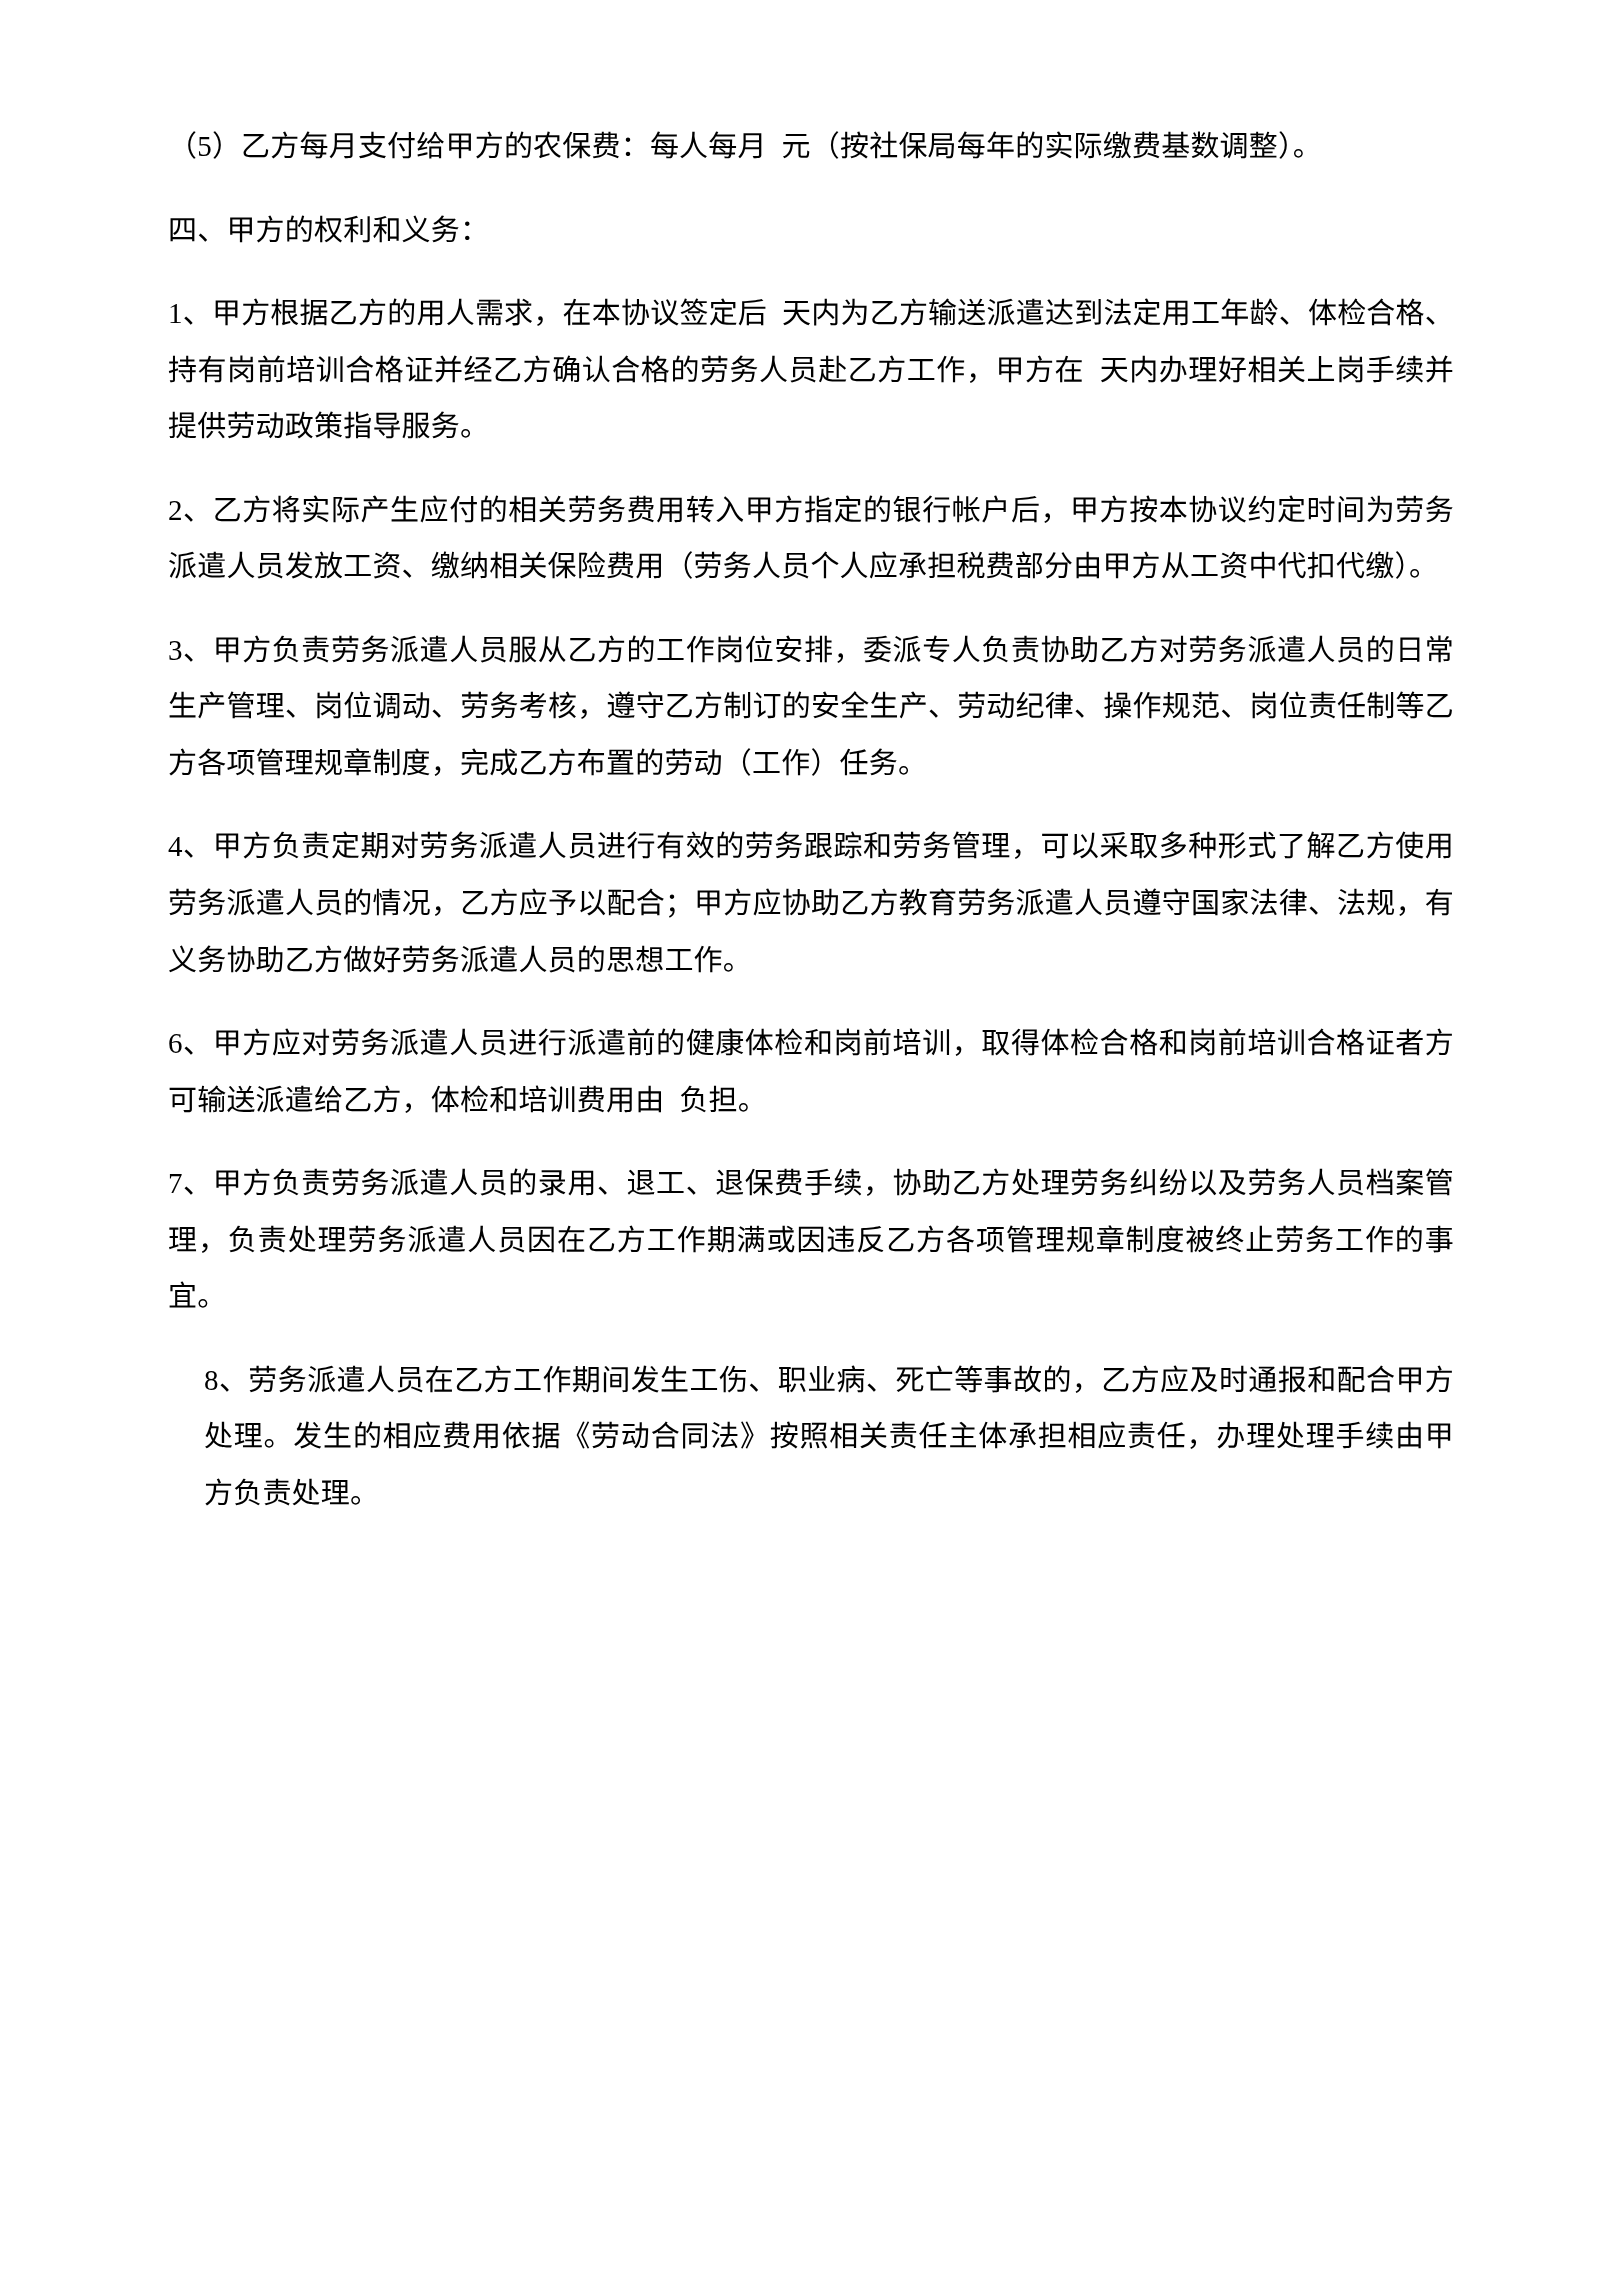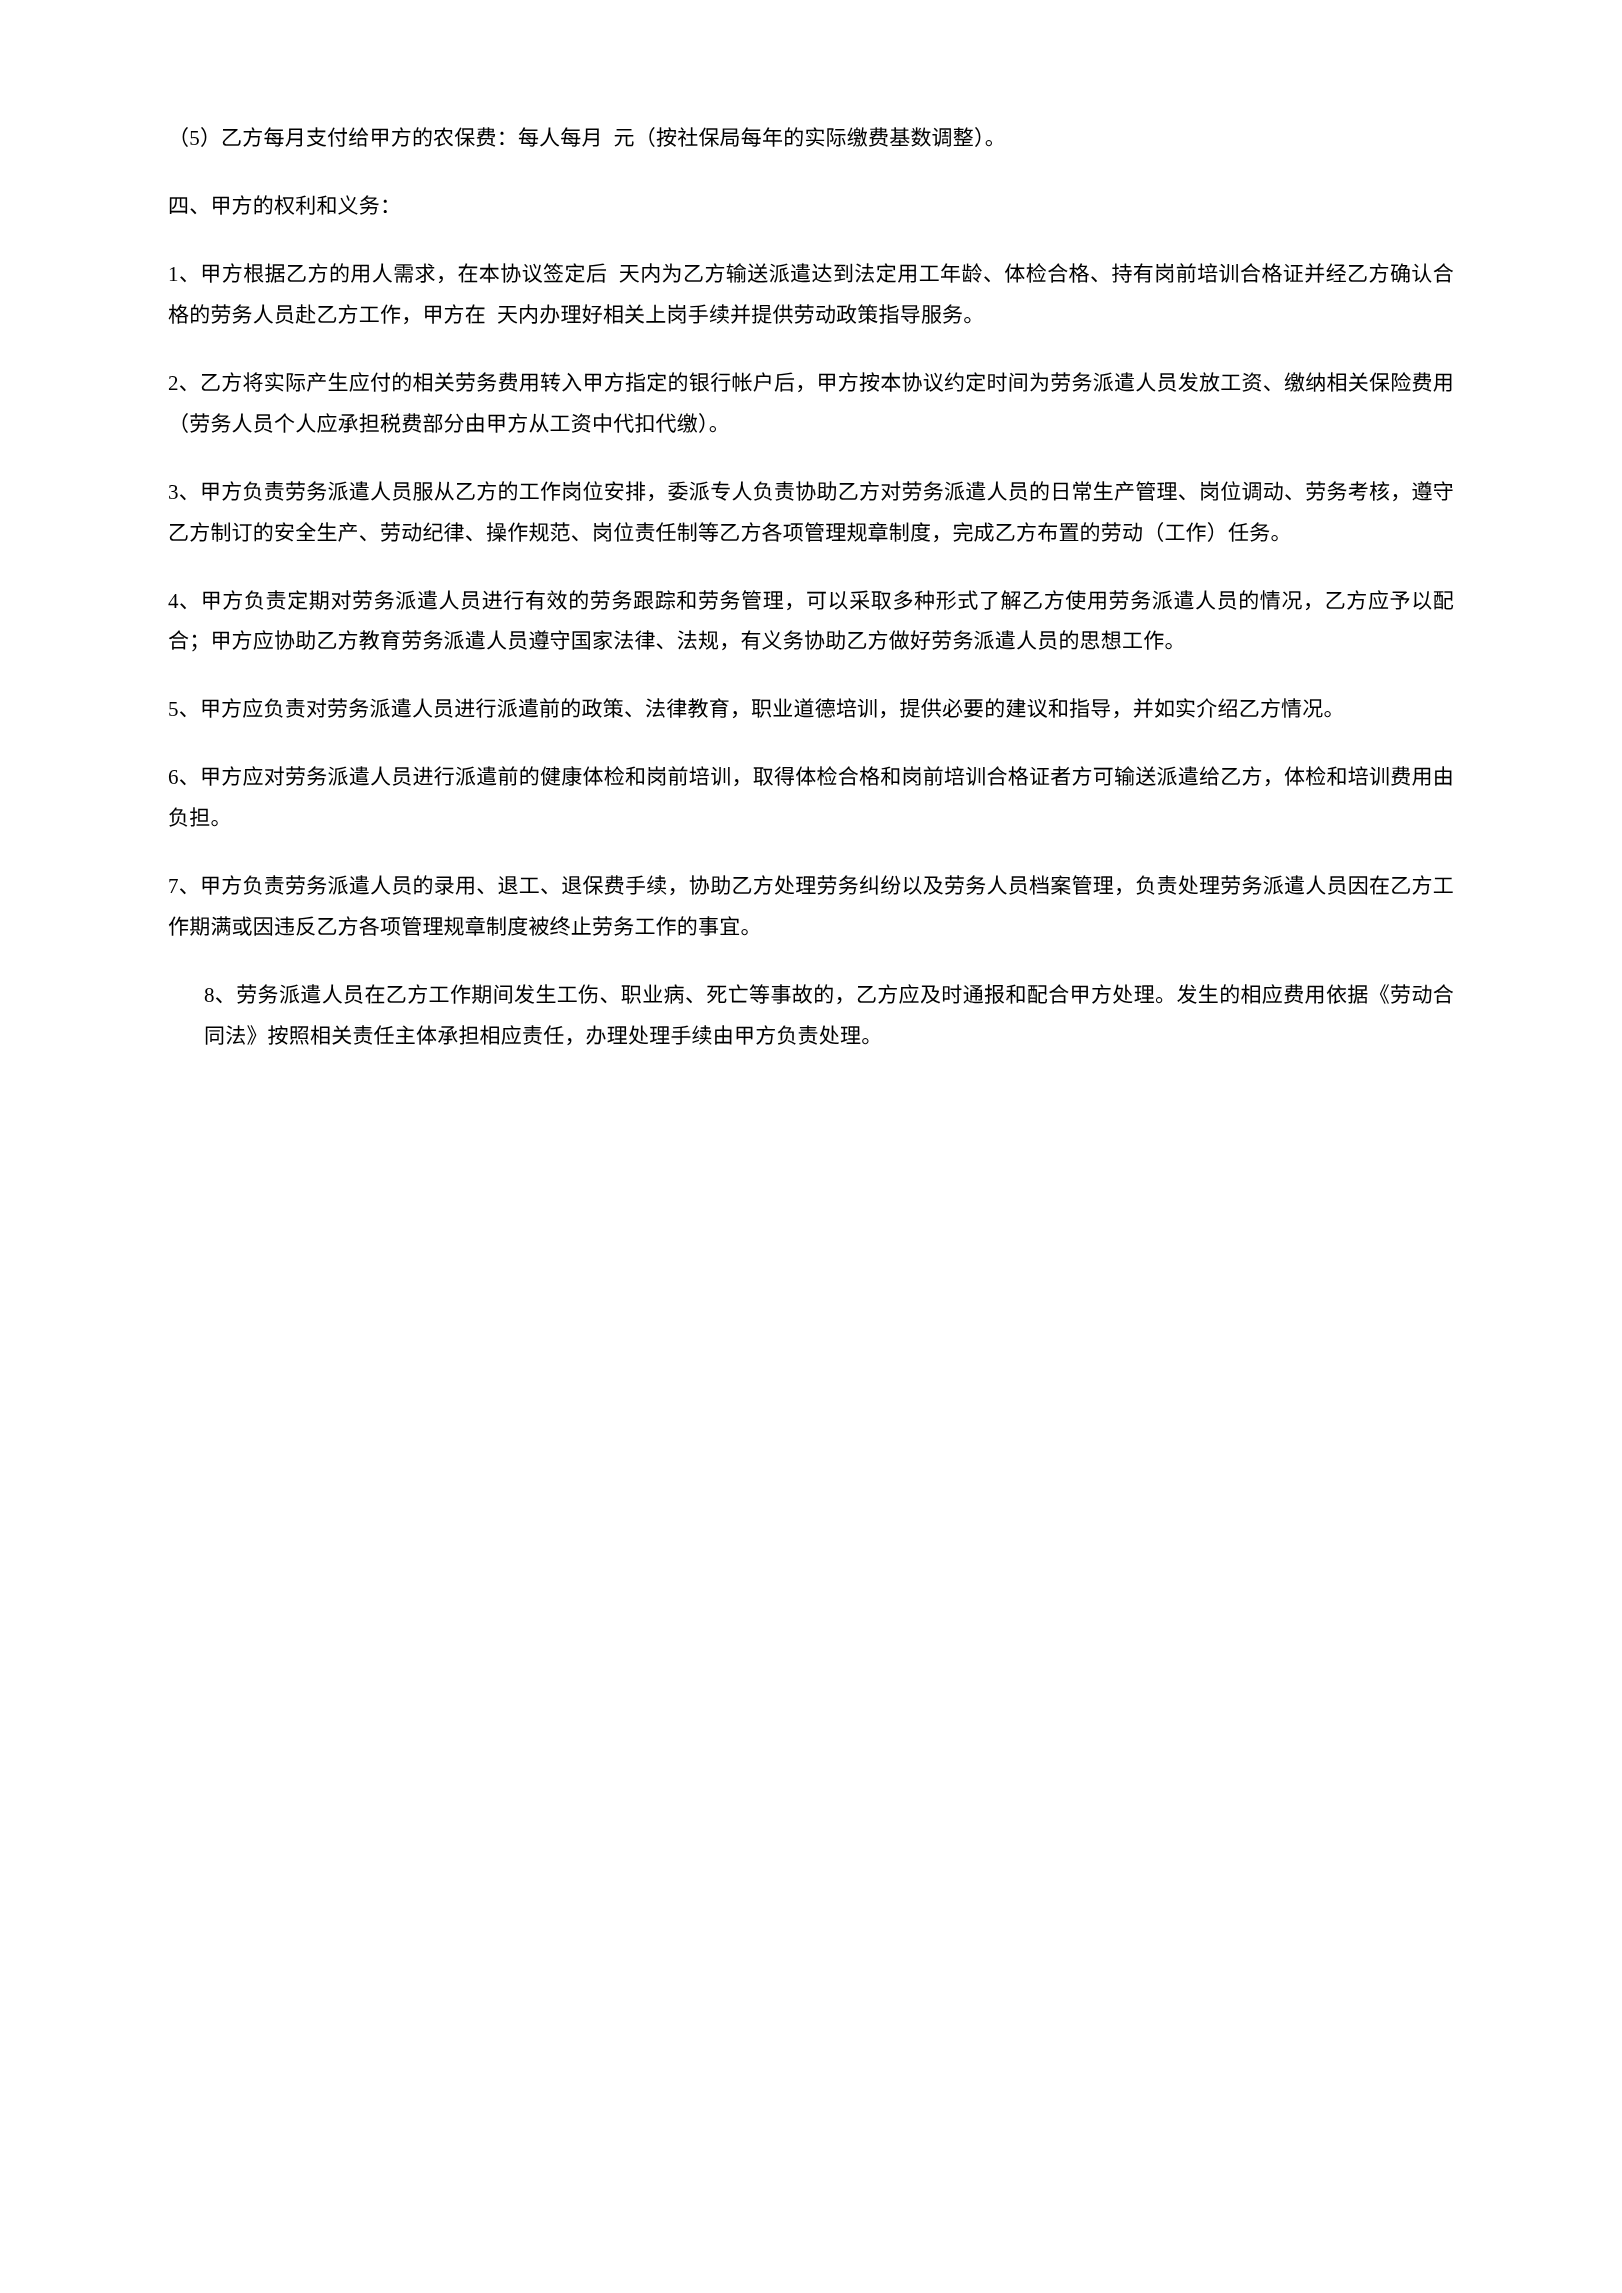--- a/index.html
+++ b/index.html
@@ -18,21 +18,21 @@
     box-sizing: border-box;
     background: #ffffff;
     padding: 118px 168px 109px 168px;
     margin: 0 auto;
     position: relative;
   }
   .doc-body {
     width: 1286px;
   }
   .para {
-    font-size: 21px;
+    font-size: 29px;
     line-height: 1.95;
     text-align: justify;
     text-justify: inter-ideograph;
     margin: 0 0 27px 0;
     letter-spacing: 0.2px;
     white-space: pre-wrap;
   }
   .para:last-child {
     margin-bottom: 0;
     margin-left: 36px;
@@ -45,19 +45,18 @@
 <body>
 
 <div class="page">
   <div class="doc-body">
     <p class="para">（5）乙方每月支付给甲方的农保费：每人每月  元（按社保局每年的实际缴费基数调整）。</p>
     <p class="para heading">四、甲方的权利和义务：</p>
     <p class="para">1、甲方根据乙方的用人需求，在本协议签定后  天内为乙方输送派遣达到法定用工年龄、体检合格、持有岗前培训合格证并经乙方确认合格的劳务人员赴乙方工作，甲方在  天内办理好相关上岗手续并提供劳动政策指导服务。</p>
     <p class="para">2、乙方将实际产生应付的相关劳务费用转入甲方指定的银行帐户后，甲方按本协议约定时间为劳务派遣人员发放工资、缴纳相关保险费用（劳务人员个人应承担税费部分由甲方从工资中代扣代缴）。</p>
     <p class="para">3、甲方负责劳务派遣人员服从乙方的工作岗位安排，委派专人负责协助乙方对劳务派遣人员的日常生产管理、岗位调动、劳务考核，遵守乙方制订的安全生产、劳动纪律、操作规范、岗位责任制等乙方各项管理规章制度，完成乙方布置的劳动（工作）任务。</p>
     <p class="para">4、甲方负责定期对劳务派遣人员进行有效的劳务跟踪和劳务管理，可以采取多种形式了解乙方使用劳务派遣人员的情况，乙方应予以配合；甲方应协助乙方教育劳务派遣人员遵守国家法律、法规，有义务协助乙方做好劳务派遣人员的思想工作。</p>
-    <p class="para">5、甲方应负责对劳务派遣人员进行派遣前的政策、法律教育，职业道德培训，提供必要的建议和指导，并如实介绍乙方情况。</p>
     <p class="para">6、甲方应对劳务派遣人员进行派遣前的健康体检和岗前培训，取得体检合格和岗前培训合格证者方可输送派遣给乙方，体检和培训费用由  负担。</p>
     <p class="para">7、甲方负责劳务派遣人员的录用、退工、退保费手续，协助乙方处理劳务纠纷以及劳务人员档案管理，负责处理劳务派遣人员因在乙方工作期满或因违反乙方各项管理规章制度被终止劳务工作的事宜。</p>
     <p class="para">8、劳务派遣人员在乙方工作期间发生工伤、职业病、死亡等事故的，乙方应及时通报和配合甲方处理。发生的相应费用依据《劳动合同法》按照相关责任主体承担相应责任，办理处理手续由甲方负责处理。</p>
   </div>
 </div>
 
 
 </body></html>

